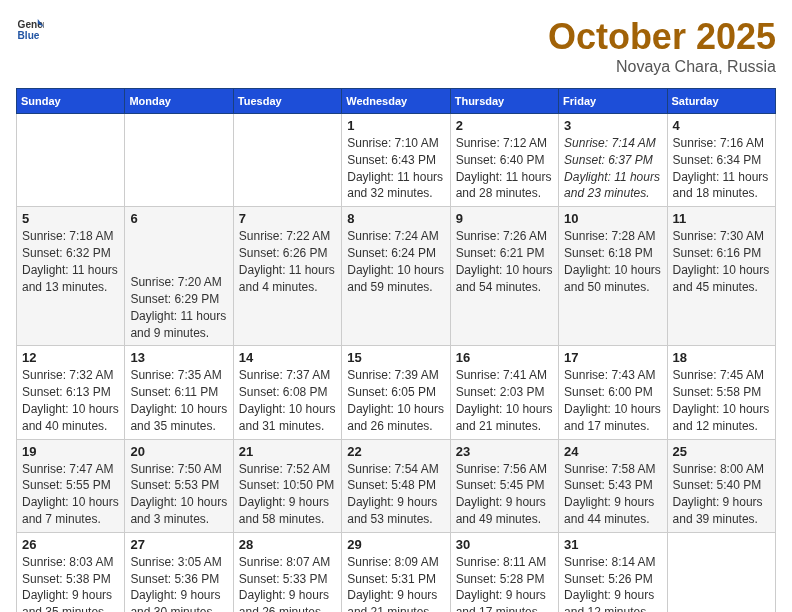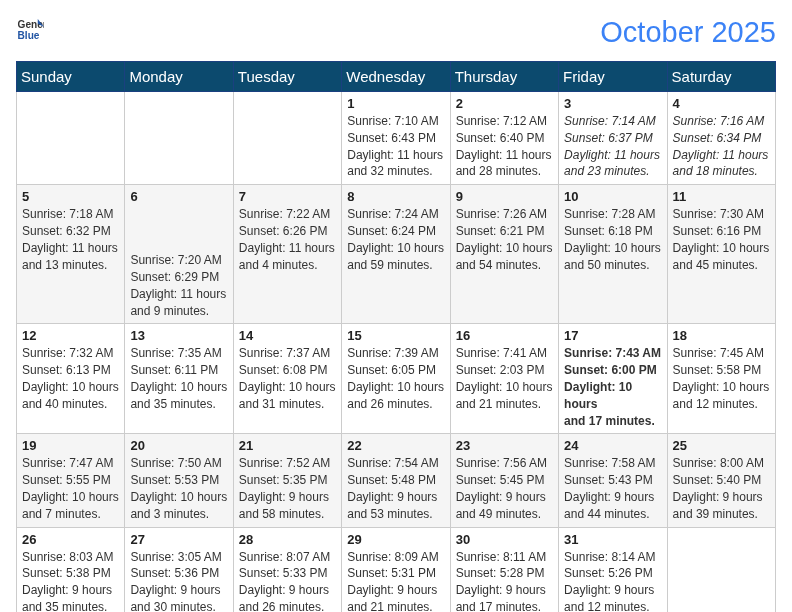--- a/index.html
+++ b/index.html
@@ -22,38 +22,38 @@
       gap: 4px;
     }
     .logo-icon {
       width: 28px;
       height: 28px;
     }
     .title-block {
       text-align: right;
     }
     .title-month {
-      font-size: 29px;
-      font-weight: normal;
-      color: #3b82f6;
+      font-size: 36px;
+      font-weight: bold;
+      color: #a16207;
     }
     .title-location {
       font-size: 16px;
       color: #555;
     }
     .calendar {
       width: 100%;
       border-collapse: collapse;
       table-layout: fixed;
     }
     .calendar th {
-      background: #0c4a6e;
+      background: #1d4ed8;
       color: #fff;
-      font-size: 15px;
-      font-weight: normal;
+      font-size: 11px;
+      font-weight: bold;
       padding: 6px 4px;
       text-align: left;
       border: 1px solid #1a4080;
     }
     .calendar td {
       border: 1px solid #ccc;
       vertical-align: top;
       padding: 4px 5px;
       height: 88px;
       font-size: 10.5px;
@@ -85,20 +85,21 @@
 <div class="header">
   <div class="logo">
     <svg class="logo-icon" viewBox="0 0 36 36">
       <text x="2" y="16" font-size="13" font-weight="bold" fill="#333">General</text>
       <text x="2" y="30" font-size="13" font-weight="bold" fill="#2255a4">Blue</text>
       <polygon points="28,4 36,14 28,10" fill="#2255a4"></polygon>
     </svg>
   </div>
   <div class="title-block">
     <div class="title-month">October 2025</div>
+    <div class="title-location">Novaya Chara, Russia</div>
   </div>
 </div>
 
 <table class="calendar">
   <thead>
     <tr>
     <th>Sunday</th>
         <th>Monday</th>
         <th>Tuesday</th>
         <th>Wednesday</th>
@@ -128,21 +129,21 @@
         </td>
         <td>
           <span class="day-number">3</span>
           <div class="day-info" style="white-space: pre-line; font-style: italic;">Sunrise: 7:14 AM
 Sunset: 6:37 PM
 Daylight: 11 hours
 and 23 minutes.</div>
         </td>
         <td>
           <span class="day-number">4</span>
-          <div class="day-info" style="white-space: pre-line; font-style: italic;">Sunrise: 7:16 AM
+          <div class="day-info" style="white-space: pre-line;">Sunrise: 7:16 AM
 Sunset: 6:34 PM
 Daylight: 11 hours
 and 18 minutes.</div>
         </td>
       </tr>
       <tr>
         <td>
           <span class="day-number">5</span>
           <div class="day-info" style="white-space: pre-line;">Sunrise: 7:18 AM
 Sunset: 6:32 PM
@@ -223,21 +224,21 @@
         </td>
         <td>
           <span class="day-number">16</span>
           <div class="day-info" style="white-space: pre-line;">Sunrise: 7:41 AM
 Sunset: 2:03 PM
 Daylight: 10 hours
 and 21 minutes.</div>
         </td>
         <td>
           <span class="day-number">17</span>
-          <div class="day-info" style="white-space: pre-line; font-weight: bold;">Sunrise: 7:43 AM
+          <div class="day-info" style="white-space: pre-line;">Sunrise: 7:43 AM
 Sunset: 6:00 PM
 Daylight: 10 hours
 and 17 minutes.</div>
         </td>
         <td>
           <span class="day-number">18</span>
           <div class="day-info" style="white-space: pre-line;">Sunrise: 7:45 AM
 Sunset: 5:58 PM
 Daylight: 10 hours
 and 12 minutes.</div>
@@ -254,21 +255,21 @@
         <td>
           <span class="day-number">20</span>
           <div class="day-info" style="white-space: pre-line;">Sunrise: 7:50 AM
 Sunset: 5:53 PM
 Daylight: 10 hours
 and 3 minutes.</div>
         </td>
         <td>
           <span class="day-number">21</span>
           <div class="day-info" style="white-space: pre-line;">Sunrise: 7:52 AM
-Sunset: 5:35 PM
+Sunset: 10:50 PM
 Daylight: 9 hours
 and 58 minutes.</div>
         </td>
         <td>
           <span class="day-number">22</span>
           <div class="day-info" style="white-space: pre-line;">Sunrise: 7:54 AM
 Sunset: 5:48 PM
 Daylight: 9 hours
 and 53 minutes.</div>
         </td>

